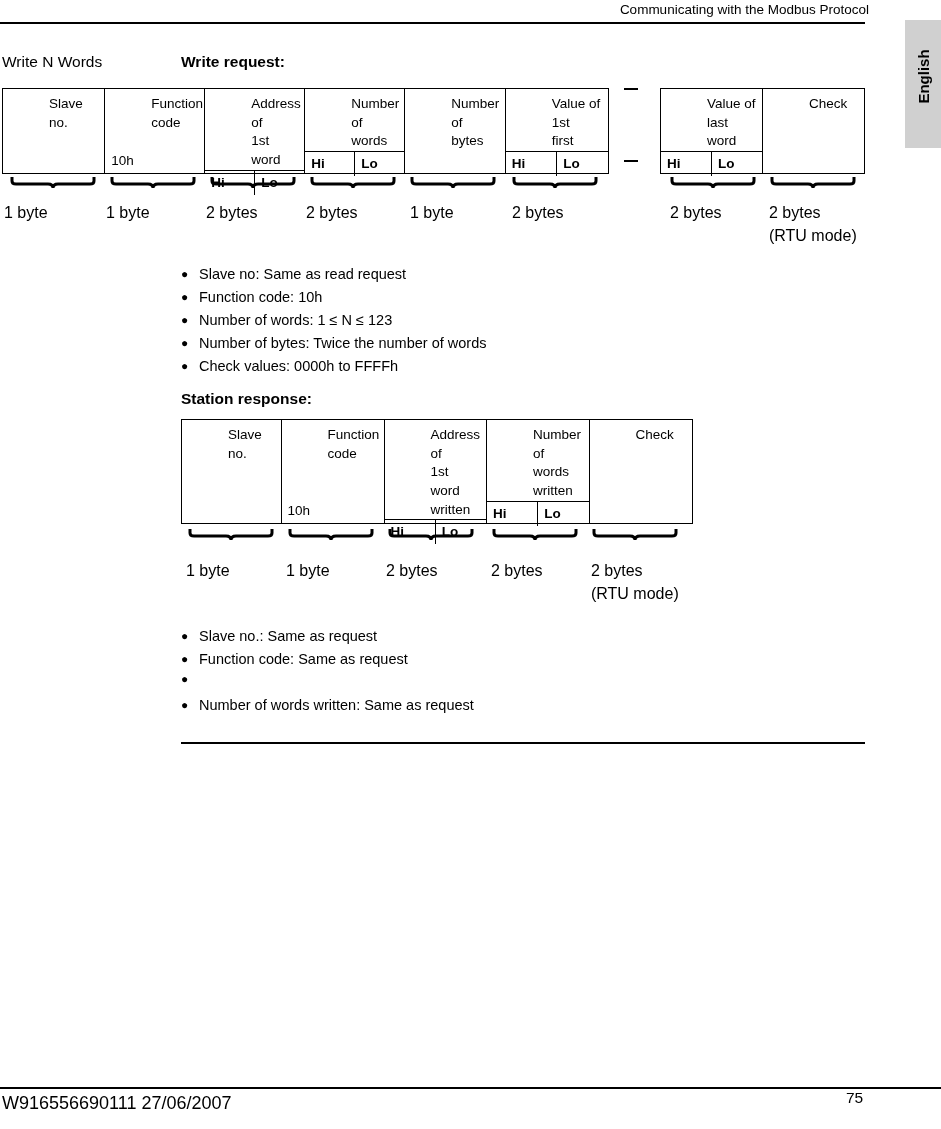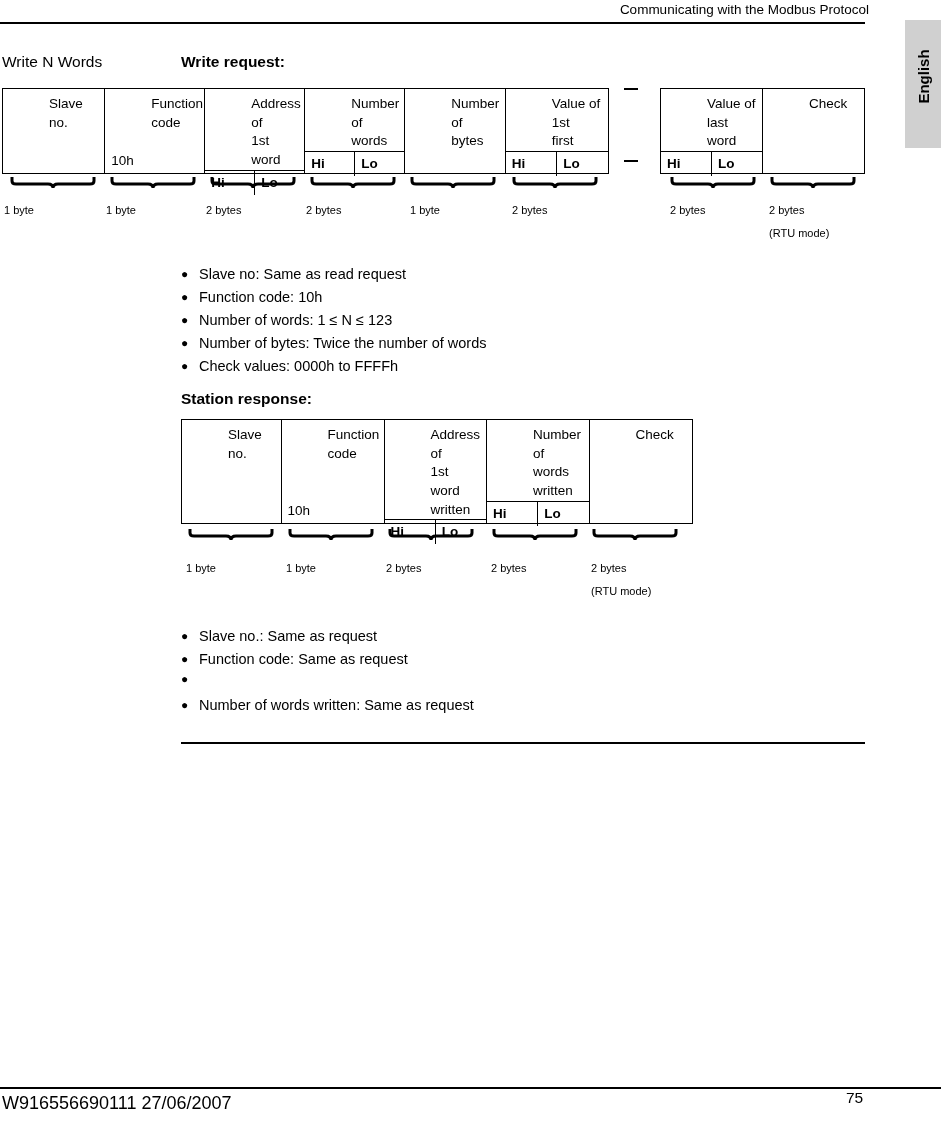--- a/index.html
+++ b/index.html
@@ -136,21 +136,21 @@
   }
 
   
   .brace {
     position: absolute;
     height: 13px;
   }
   .brace svg { display: block; }
   .bytelabel {
     position: absolute;
-    font-size: 11px;
+    font-size: 16px;
     white-space: nowrap;
   }
 
   
   .gapdash {
     position: absolute;
     background: #000;
     height: 2px;
     width: 14px;
   }

